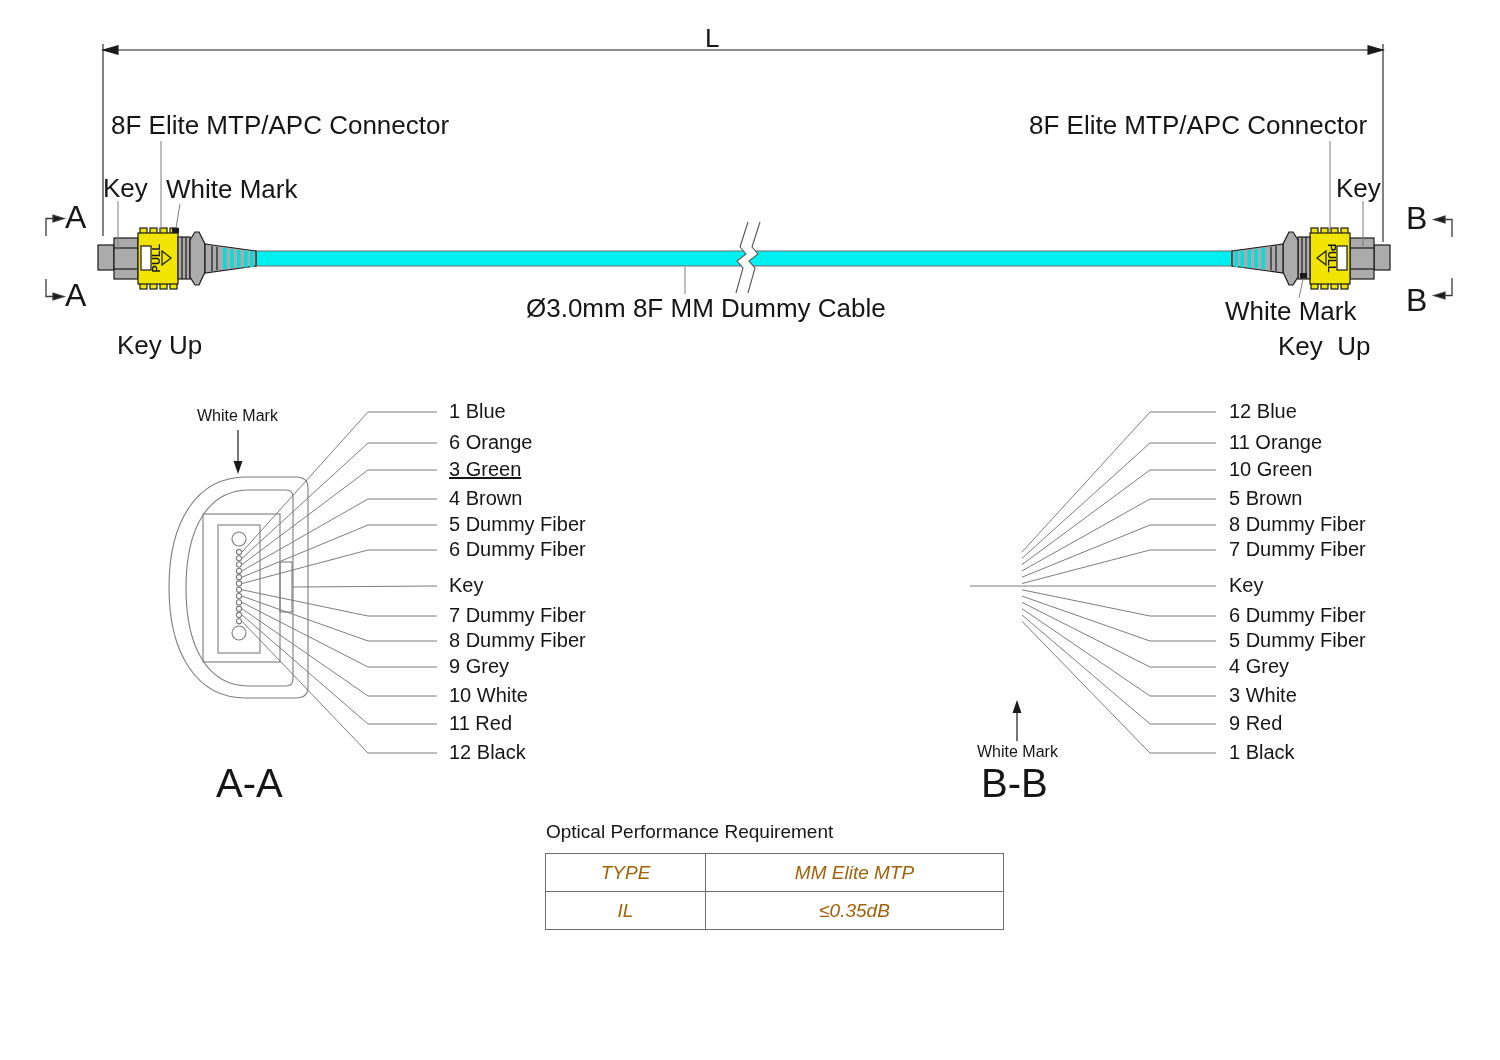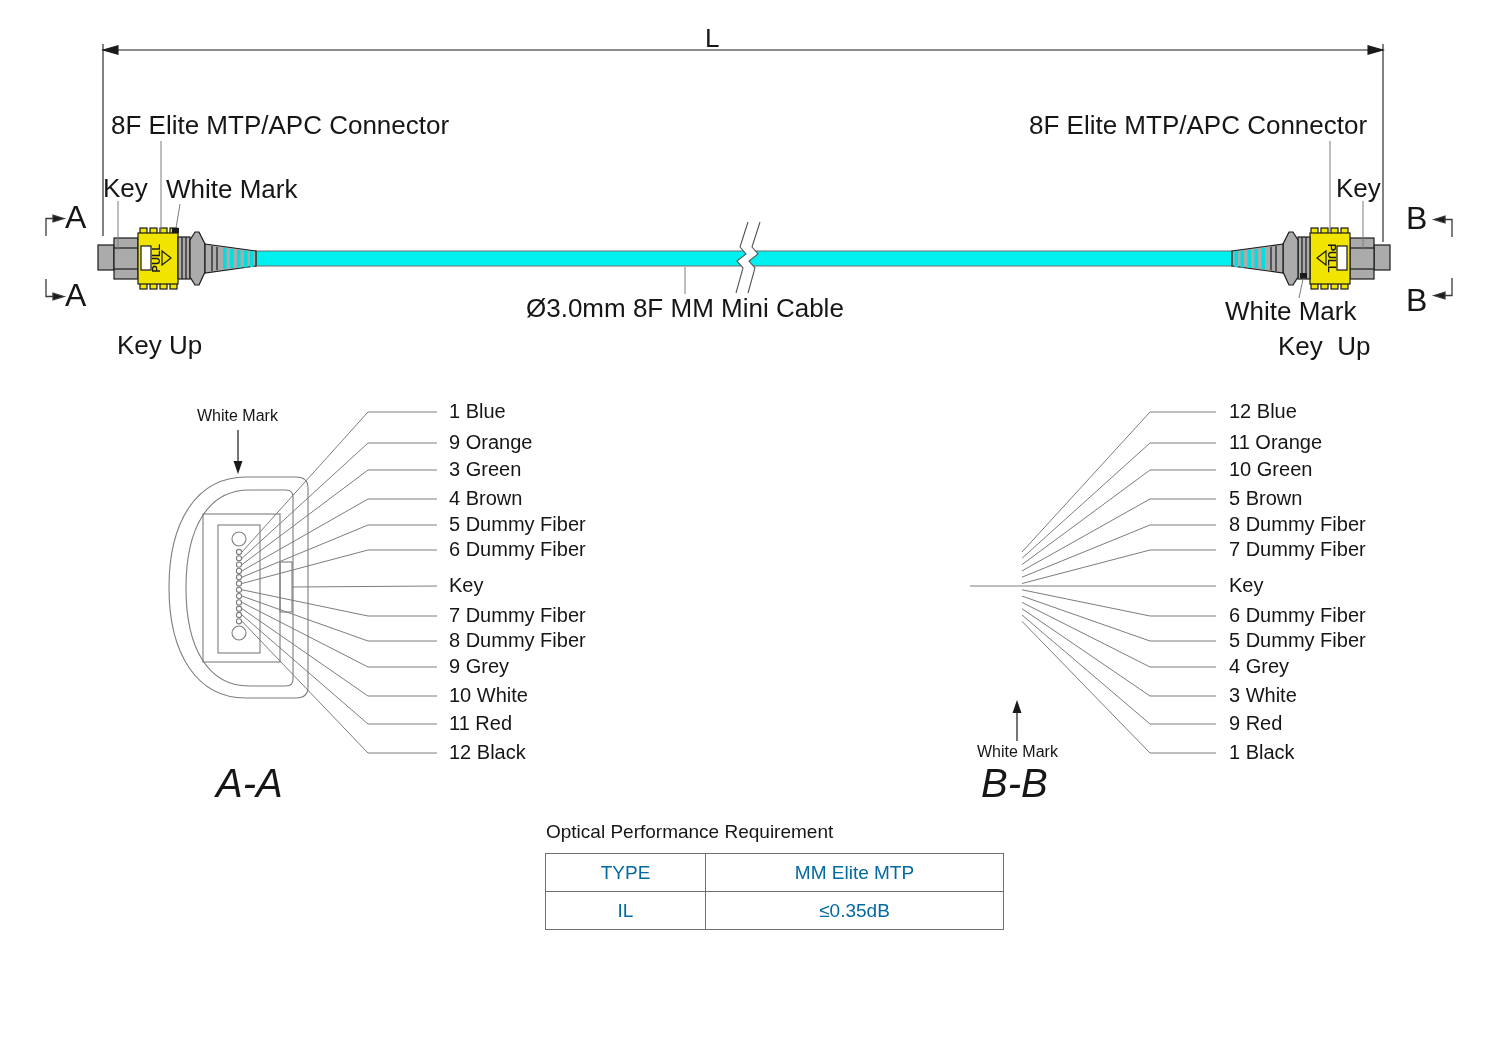--- a/index.html
+++ b/index.html
@@ -3,25 +3,25 @@
 <meta charset="utf-8">
 <style>
   * { margin:0; padding:0; box-sizing:border-box; }
   body { background:#ffffff; font-family:"Liberation Sans", sans-serif; }
   .canvas { position:relative; width:1500px; height:1060px; background:#fff; overflow:hidden; color:#161616; }
   .linework { position:absolute; left:0; top:0; }
   .lbl { position:absolute; white-space:pre; color:#161616; line-height:1.05; }
   .t26 { font-size:26px; }
   .t32 { font-size:32px; }
   .t16 { font-size:16px; }
-  .t40 { font-size:40px;font-style:italic; }
+  .t40 { font-size:40px; }
   .pin-label { position:absolute; font-size:20px; white-space:pre; color:#161616; }
   .tbl-title { position:absolute; left:546px; top:821px; font-size:19px; color:#161616; }
   table.opt { position:absolute; left:545px; top:853px; width:458px; border-collapse:collapse; table-layout:fixed; }
-  table.opt td { border:1px solid #6f6f6f; height:38px; text-align:center; vertical-align:middle; font-size:19px; color:#0369a1; }
+  table.opt td { border:1px solid #6f6f6f; height:38px; text-align:center; vertical-align:middle; font-size:19px; color:#a16207;font-style:italic; }
   svg text { font-family:"Liberation Sans", sans-serif; }
 </style>
 </head>
 <body>
 
 <div class="canvas">
 
 <svg class="linework" width="1500" height="1060" viewBox="0 0 1500 1060">
 
   <defs>
@@ -190,35 +190,35 @@
 <div class="lbl t26" style="left:1029px;top:112px;">8F Elite MTP/APC Connector</div>
 
 <div class="lbl t26" style="left:103px;top:175px;">Key</div>
 <div class="lbl t26" style="left:166px;top:176px;">White Mark</div>
 <div class="lbl t26" style="left:1336px;top:175px;">Key</div>
 <div class="lbl t26" style="left:1225px;top:298px;">White Mark</div>
 
 <div class="lbl t26" style="left:117px;top:332px;">Key Up</div>
 <div class="lbl t26" style="left:1278px;top:333px;">Key  Up</div>
 
-<div class="lbl t26" style="left:526px;top:295px;">Ø3.0mm 8F MM Mini Cable</div>
+<div class="lbl t26" style="left:526px;top:295px;">Ø3.0mm 8F MM Dummy Cable</div>
 
 <div class="lbl t32" style="left:65px;top:201px;">A</div>
 <div class="lbl t32" style="left:65px;top:279px;">A</div>
 <div class="lbl t32" style="left:1406px;top:202px;">B</div>
 <div class="lbl t32" style="left:1406px;top:284px;">B</div>
 
 <div class="lbl t16" style="left:197px;top:408px;">White Mark</div>
 <div class="lbl t16" style="left:977px;top:744px;">White Mark</div>
 <div class="lbl t40" style="left:216px;top:762px;">A-A</div>
 <div class="lbl t40" style="left:981px;top:762px;">B-B</div>
 
 <div class="pin-label" style="left:449px;top:400px;">1 Blue</div>
-<div class="pin-label" style="left:449px;top:431px;">9 Orange</div>
-<div class="pin-label" style="left:449px;top:458px;">3 Green</div>
+<div class="pin-label" style="left:449px;top:431px;">6 Orange</div>
+<div class="pin-label" style="left:449px;top:458px;text-decoration:underline;">3 Green</div>
 <div class="pin-label" style="left:449px;top:487px;">4 Brown</div>
 <div class="pin-label" style="left:449px;top:513px;">5 Dummy Fiber</div>
 <div class="pin-label" style="left:449px;top:538px;">6 Dummy Fiber</div>
 <div class="pin-label" style="left:449px;top:574px;">Key</div>
 <div class="pin-label" style="left:449px;top:604px;">7 Dummy Fiber</div>
 <div class="pin-label" style="left:449px;top:629px;">8 Dummy Fiber</div>
 <div class="pin-label" style="left:449px;top:655px;">9 Grey</div>
 <div class="pin-label" style="left:449px;top:684px;">10 White</div>
 <div class="pin-label" style="left:449px;top:712px;">11 Red</div>
 <div class="pin-label" style="left:449px;top:741px;">12 Black</div>

